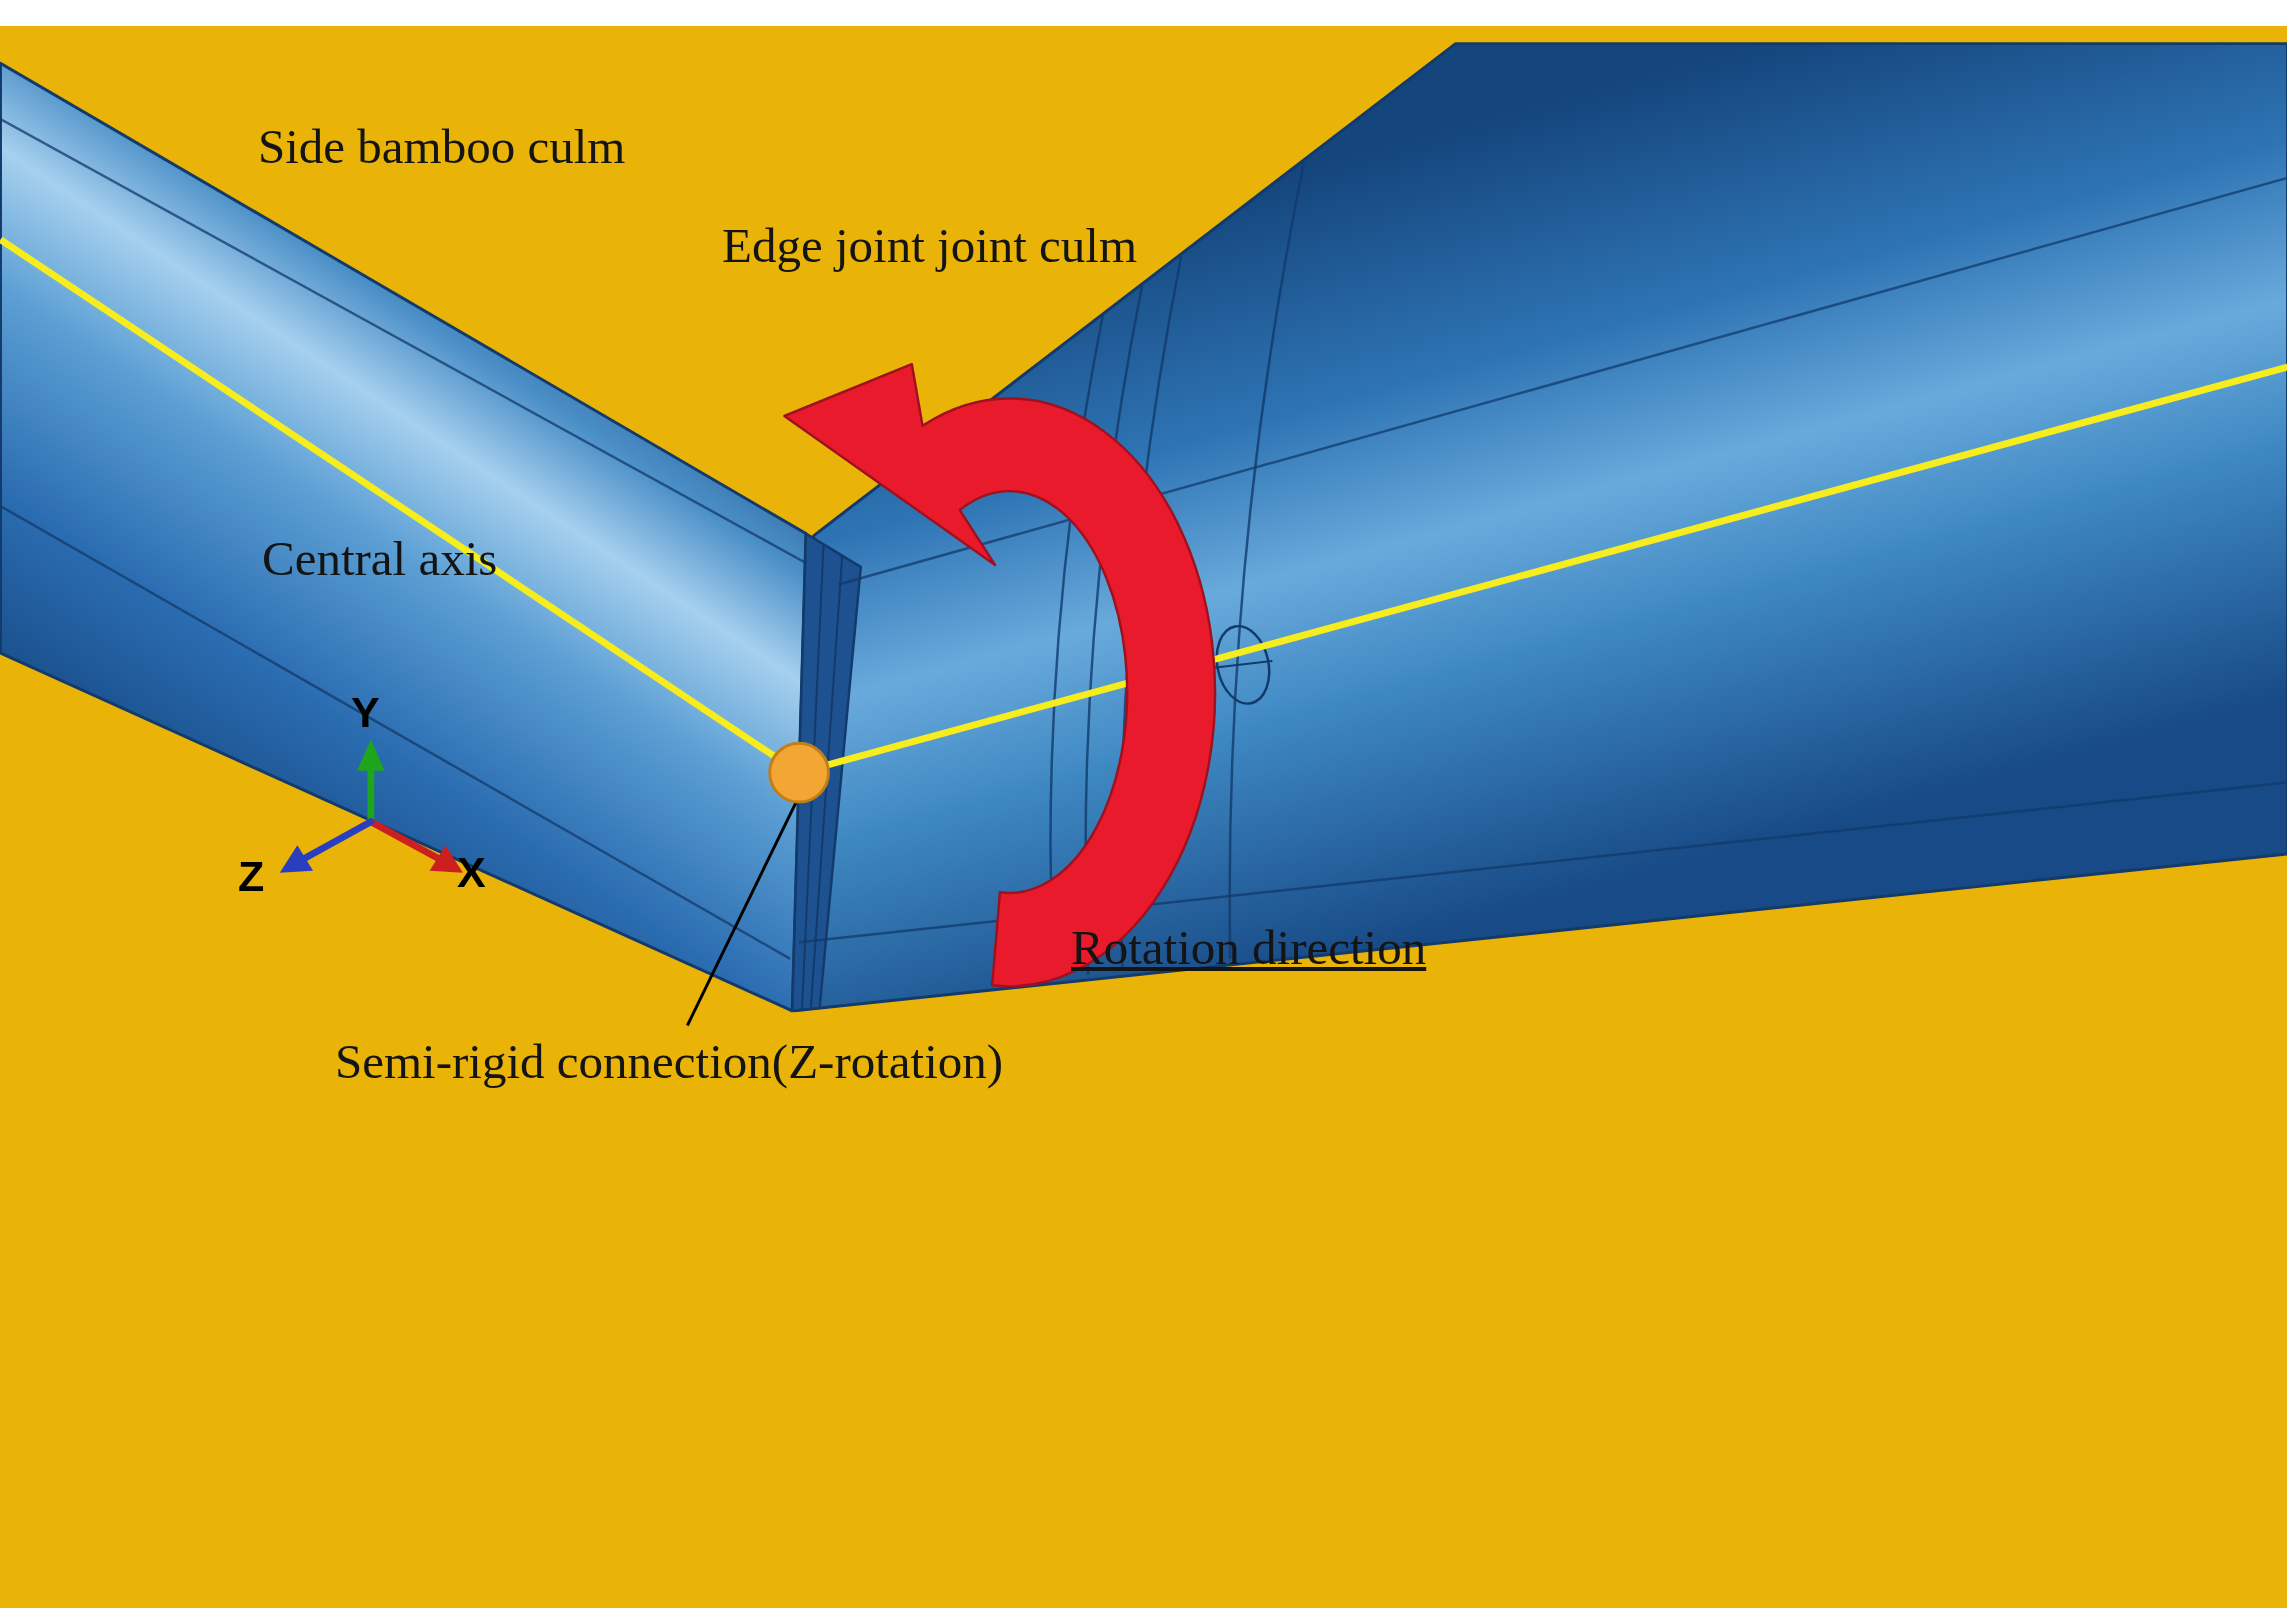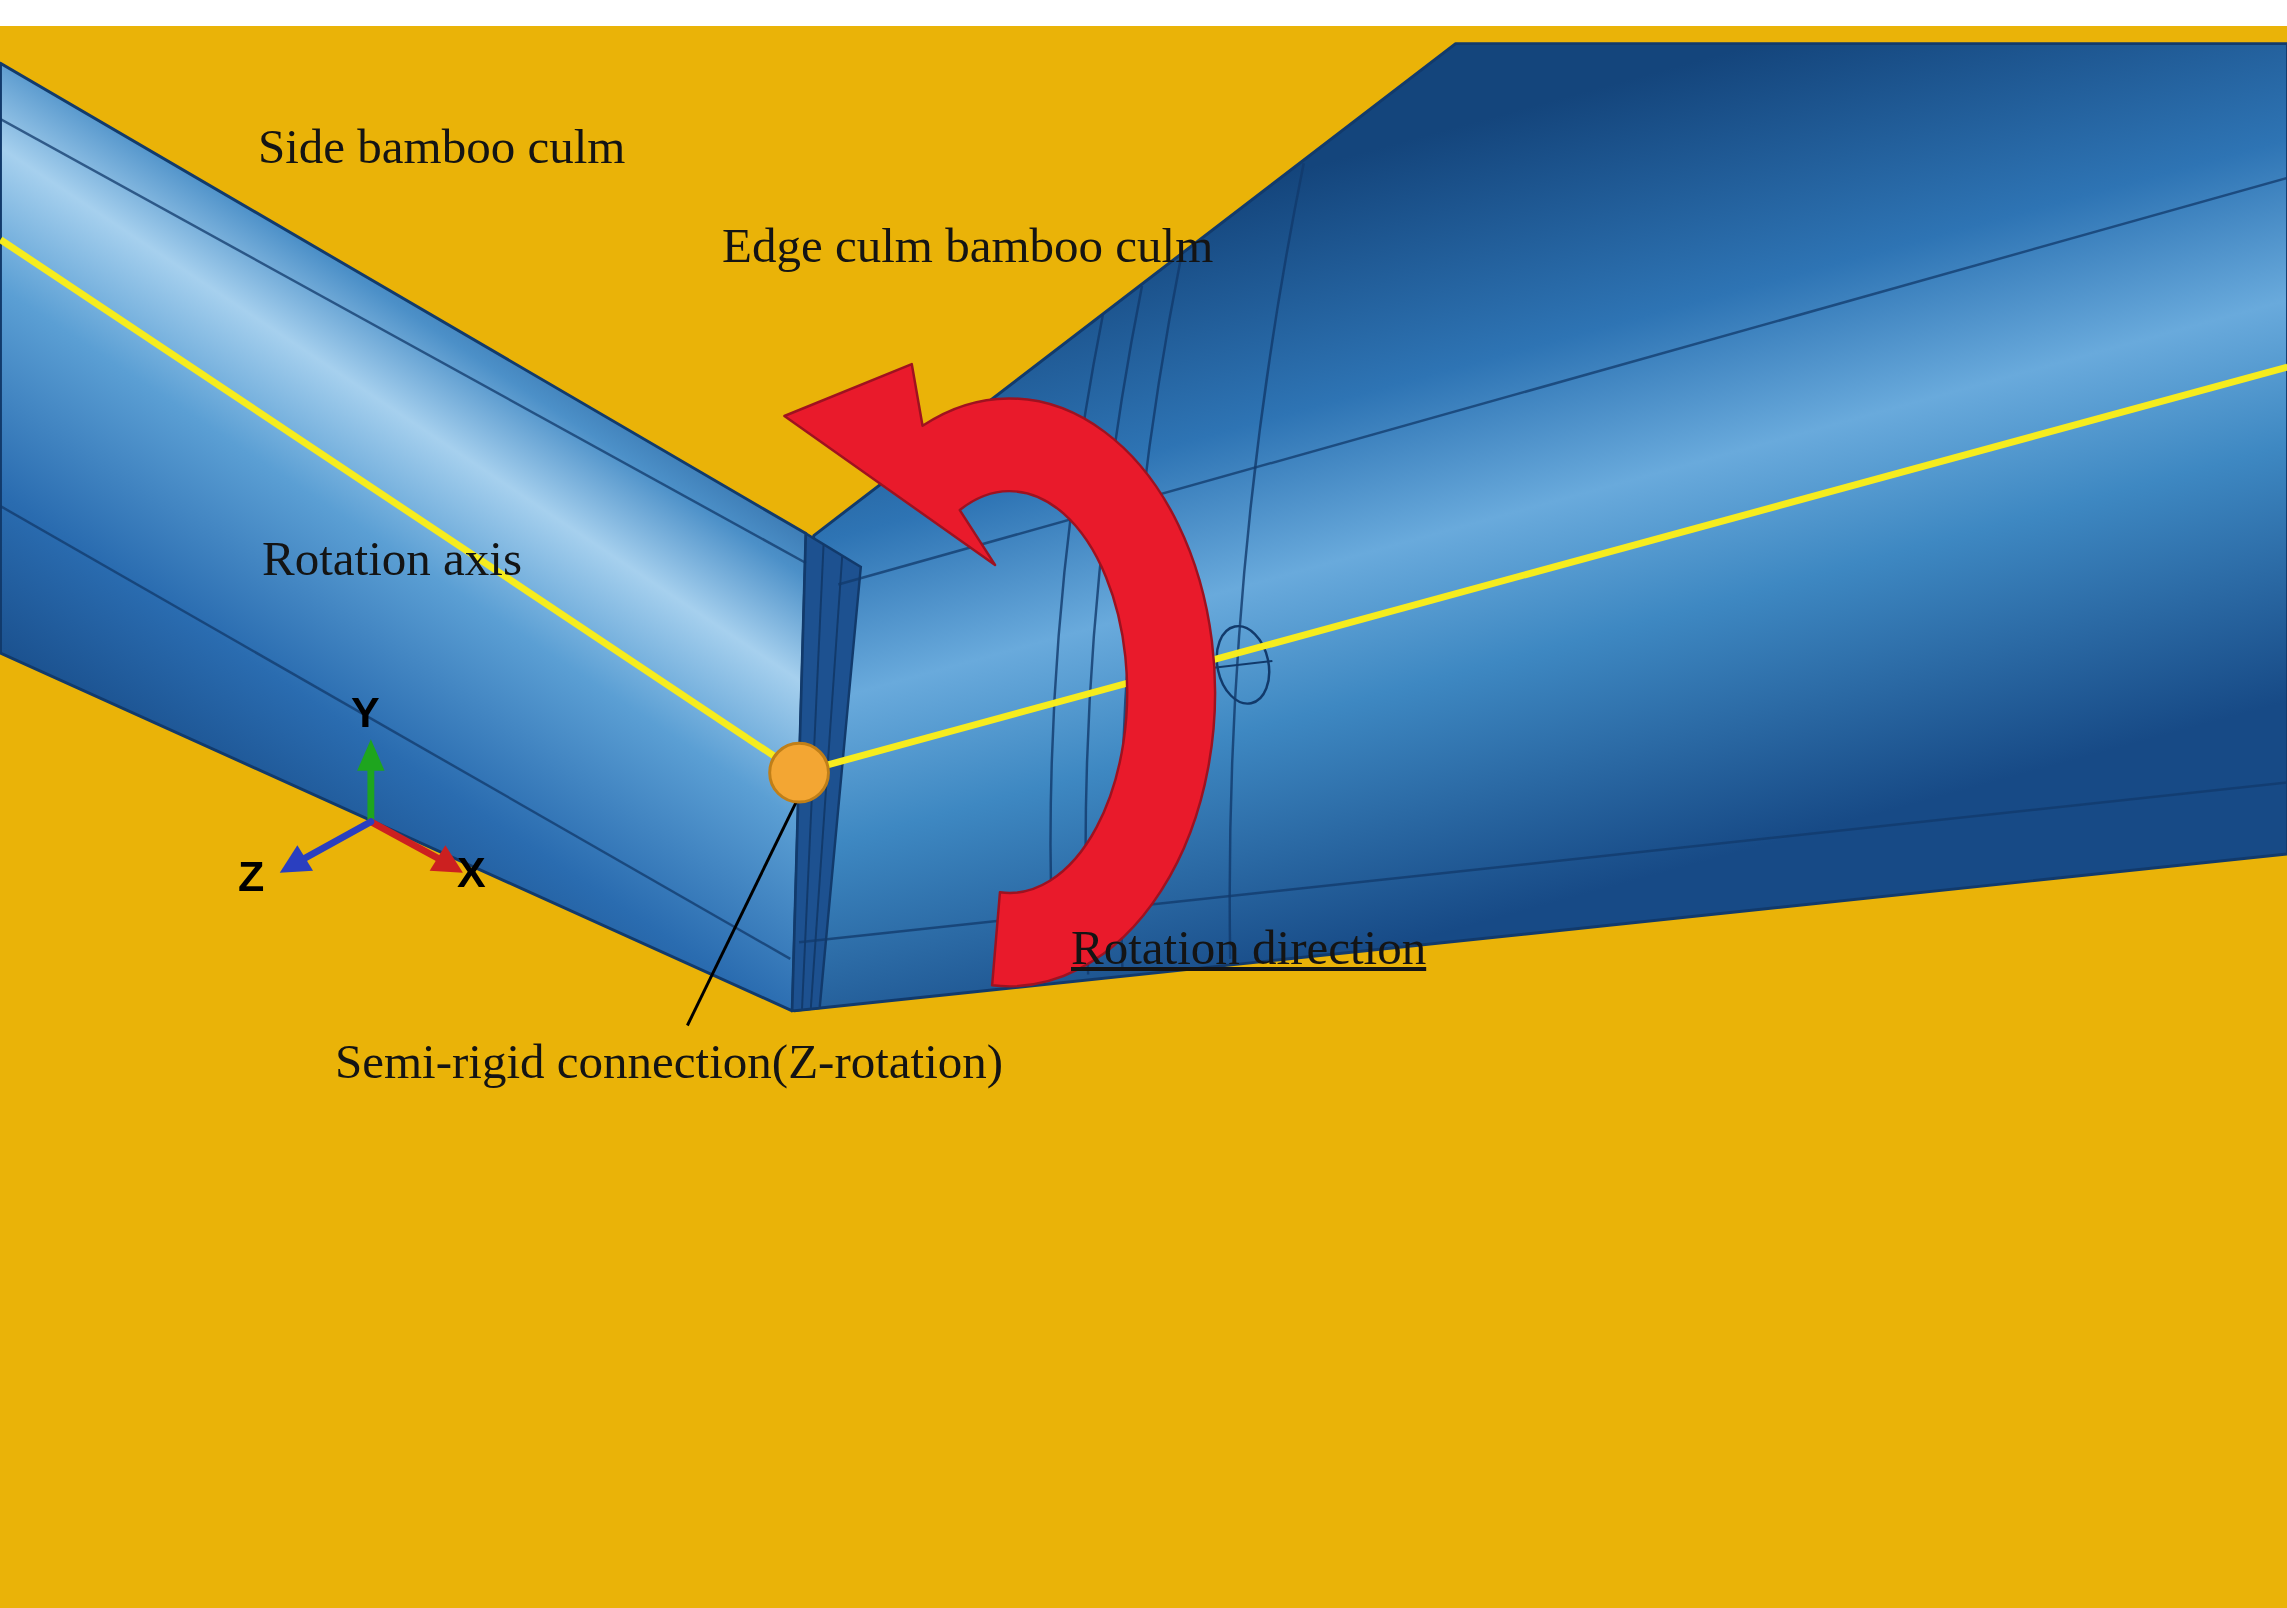--- a/index.html
+++ b/index.html
@@ -67,22 +67,22 @@
       <path d="M 378 812 L 378 758" stroke="#1ea51e" stroke-width="7" stroke-linecap="round" fill="none"></path>
       <path d="M 378 728 L 364 760 L 392 760 Z" fill="#1ea51e"></path>
       <path d="M 378 812 L 446 849" stroke="#cc2020" stroke-width="7" stroke-linecap="round" fill="none"></path>
       <path d="M 472 864 L 438 862 L 454 836 Z" fill="#cc2020"></path>
       <path d="M 378 812 L 311 849" stroke="#2a3fc0" stroke-width="7" stroke-linecap="round" fill="none"></path>
       <path d="M 285 864 L 319 862 L 303 836 Z" fill="#2a3fc0"></path>
     </g>
   </svg>
 
   <div class="label" style="left:258px; top:93px;">Side bamboo culm</div>
-  <div class="label" style="left:722px; top:192px;">Edge culm bamboo culm</div>
-  <div class="label" style="left:262px; top:505px;">Rotation axis</div>
+  <div class="label" style="left:722px; top:192px;">Edge joint joint culm</div>
+  <div class="label" style="left:262px; top:505px;">Central axis</div>
   <div class="label" style="left:1071px; top:894px;text-decoration:underline;">Rotation direction</div>
   <div class="label" style="left:335px; top:1008px;">Semi-rigid connection(Z-rotation)</div>
 
   <div class="axis-label" style="left:351px; top:665px;">Y</div>
   <div class="axis-label" style="left:238px; top:829px;">Z</div>
   <div class="axis-label" style="left:457px; top:825px;">X</div>
 
 </div>
 
 

